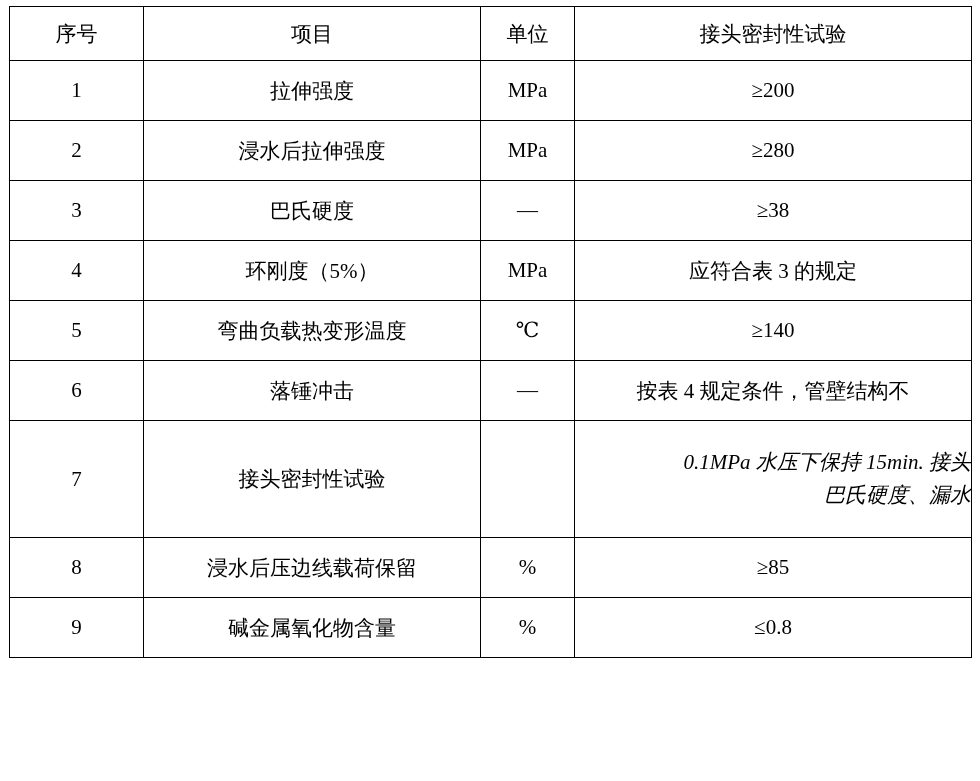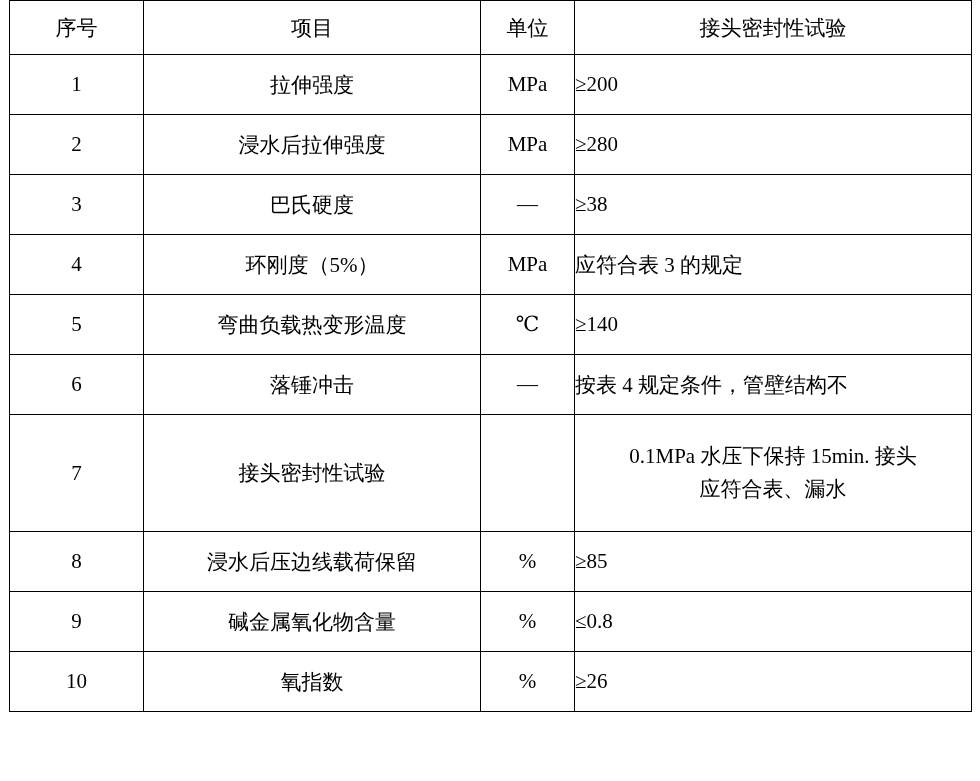--- a/index.html
+++ b/index.html
@@ -17,59 +17,61 @@
   .page {
     width: 980px;
     height: 781px;
     position: relative;
     box-sizing: border-box;
   }
   table.spec-table {
     border-collapse: collapse;
     width: 962px;
     margin-left: 9px;
+    margin-top: 6px;
     table-layout: fixed;
   }
   table.spec-table td,
   table.spec-table th {
     border: 1px solid #000000;
     padding: 0;
     font-weight: normal;
     font-size: 21px;
     color: #000;
     vertical-align: middle;
   }
   col.c-index { width: 134px; }
   col.c-item  { width: 337px; }
   col.c-unit  { width: 94px; }
   col.c-spec  { width: 397px; }
 
   .cell-center {
     text-align: center;
   }
   .cell-left {
-    text-align: left;
+    text-align: center;
     padding-left: 10px;
   }
   tr.header-row td {
     height: 53px;
   }
   tr.data-row td {
     height: 59px;
   }
   tr.tall-row td {
     height: 116px;
   }
   .spec-line {
     line-height: 1.55;
   }
   .spec-two-line {
     padding-left: 10px;
-    text-align: center;
+    text-align: right;
     line-height: 1.85;
+    font-style: italic;
   }
   .num {
     font-family: "Liberation Serif", "DejaVu Serif", serif;
   }
 </style>
 </head>
 <body>
 
 <div class="page">
   <table class="spec-table">
@@ -128,39 +130,33 @@
         <td class="cell-center">—</td>
         <td class="cell-left">按表 4 规定条件，管壁结构不</td>
       </tr>
 
       <tr class="tall-row">
         <td class="cell-center num">7</td>
         <td class="cell-center">接头密封性试验</td>
         <td class="cell-center"></td>
         <td class="spec-two-line">
           <div class="spec-line">0.1MPa 水压下保持 15min. 接头</div>
-          <div class="spec-line">应符合表、漏水</div>
+          <div class="spec-line">巴氏硬度、漏水</div>
         </td>
       </tr>
 
       <tr class="data-row">
         <td class="cell-center num">8</td>
         <td class="cell-center">浸水后压边线载荷保留</td>
         <td class="cell-center">%</td>
         <td class="cell-left">≥85</td>
       </tr>
 
       <tr class="data-row">
         <td class="cell-center num">9</td>
         <td class="cell-center">碱金属氧化物含量</td>
         <td class="cell-center">%</td>
         <td class="cell-left">≤0.8</td>
       </tr>
 
-      <tr class="data-row">
-        <td class="cell-center num">10</td>
-        <td class="cell-center">氧指数</td>
-        <td class="cell-center">%</td>
-        <td class="cell-left">≥26</td>
-      </tr>
     </tbody>
   </table>
 </div>
 
 </body></html>

